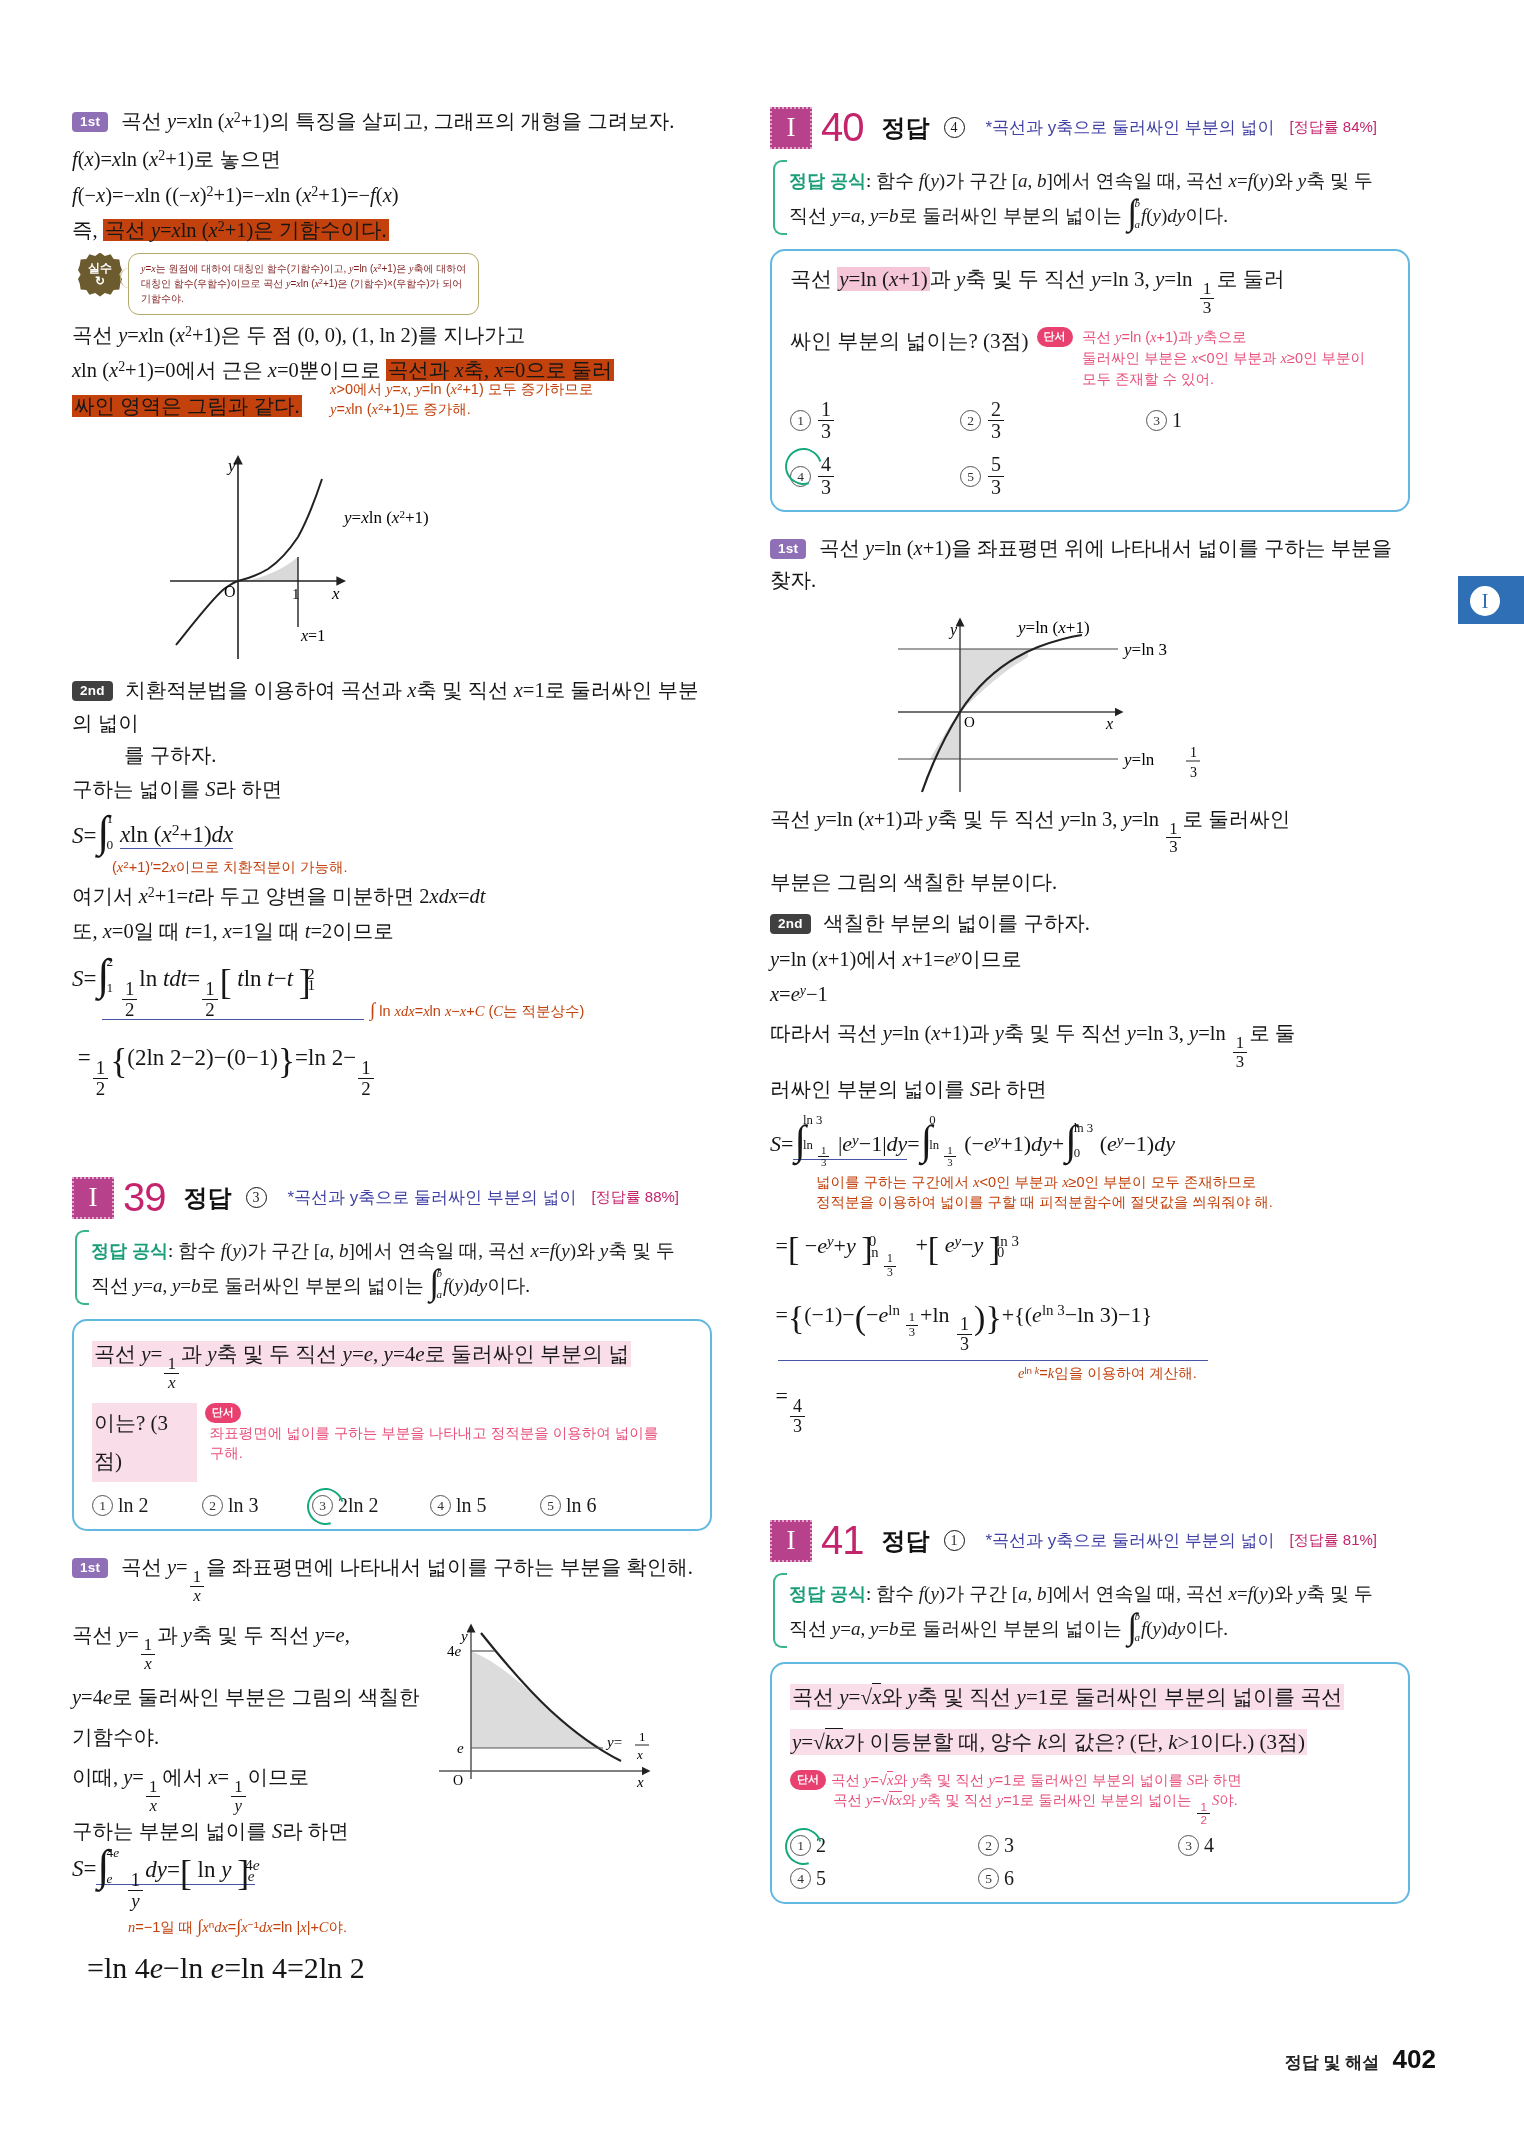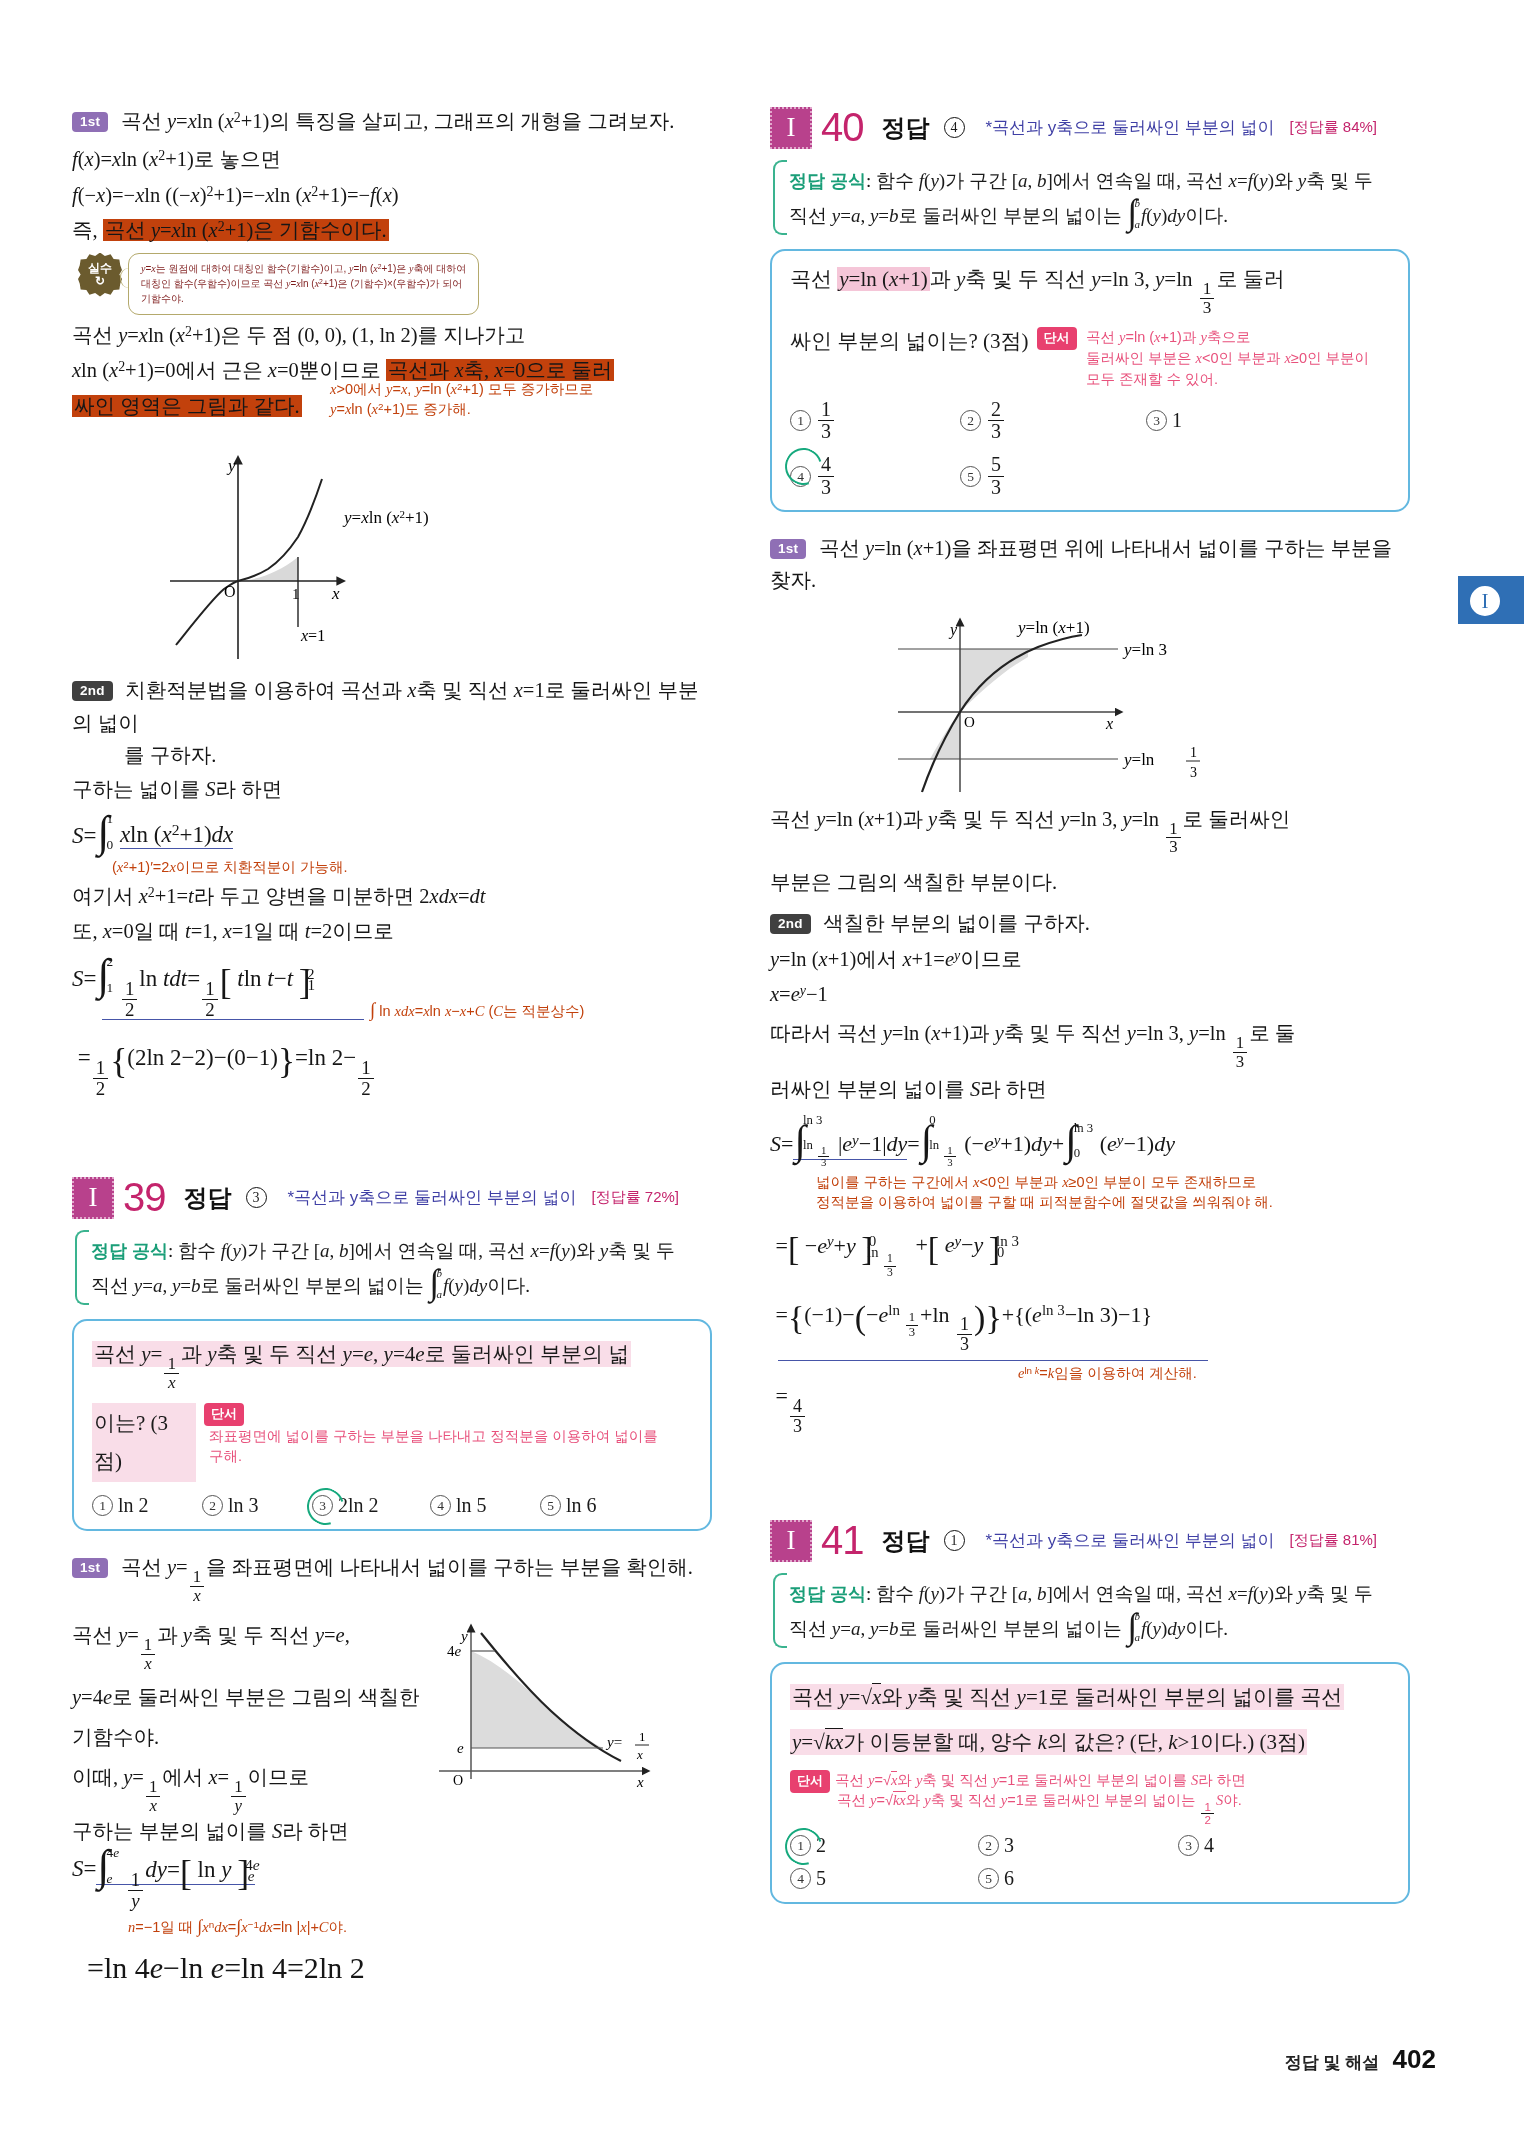--- a/index.html
+++ b/index.html
@@ -91,21 +91,21 @@
   .ch-n { display:inline-block; width:21px; height:21px; border:1.4px solid #555;
           border-radius:50%; text-align:center; line-height:19px; font-size:13.5px;
           margin-right:5px; font-family:"Liberation Serif", serif; color:#333; }
   .ch-sel { position:relative; }
   .ch-sel:after { content:""; position:absolute; left:-5px; top:-6px; width:33px;
                   height:33px; border:2.6px solid #17a97e; border-radius:50%;
                   border-right-color:transparent; transform:rotate(28deg); }
 
   
   .hint-tag { display:inline-block; background:#e8406f; color:#fff; font-weight:bold;
-              font-size:13px; padding:2px 7px 3px; border-radius:4px;
+              font-size:11px; padding:2px 7px 3px; border-radius:11px;
               font-family:"Liberation Sans", sans-serif; vertical-align:3px; }
   .hint-tx { color:#e8517c; font-family:"Liberation Sans", sans-serif; font-size:14.5px;
              line-height:1.42; display:inline-block; vertical-align:top; margin-left:5px; }
   .hint-tx .m { font-family:"Liberation Serif", serif; font-style:italic; }
 
   
   .note-blue { color:#c2410c; font-family:"Liberation Sans", sans-serif; font-size:14.5px;
                line-height:1.38; }
   .note-blue .m { font-family:"Liberation Serif", serif; font-style:italic; }
 
@@ -267,21 +267,21 @@
       </div>
     </div>
 
     <div style="margin-top:76px;">
       <div class="prob-head">
         <div class="chap-box">I</div>
         <div class="prob-no">39</div>
         <div class="ans-label">정답</div>
         <div class="ans-circ">3</div>
         <div class="topic">*곡선과 y축으로 둘러싸인 부분의 넓이</div>
-        <div class="rate">[정답률 72%]</div>
+        <div class="rate">[정답률 88%]</div>
       </div>
 
       <div class="formula">
         <div class="ln"><span class="ttl">정답 공식</span>: 함수 <i class="mth">f</i>(<i class="mth">y</i>)가 구간 [<i class="mth">a</i>, <i class="mth">b</i>]에서 연속일 때, 곡선 <i class="mth">x</i>=<i class="mth">f</i>(<i class="mth">y</i>)와 <i class="mth">y</i>축 및 두</div>
         <div class="ln">직선 <i class="mth">y</i>=<i class="mth">a</i>, <i class="mth">y</i>=<i class="mth">b</i>로 둘러싸인 부분의 넓이는 <span class="intg">
               <span class="sign">∫</span>
               <span class="lims">
                 <span class="hi"><i>b</i></span>
                 <span class="lo"><i>a</i></span>
               </span>

